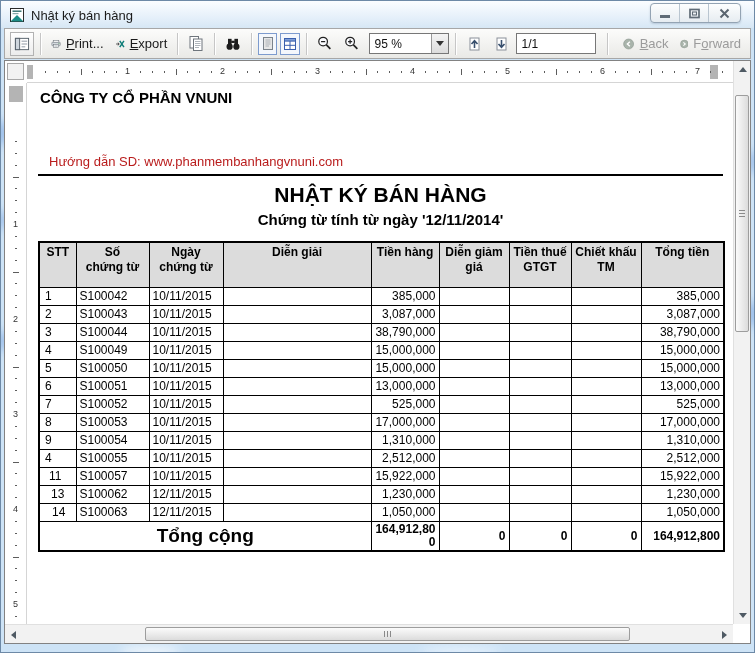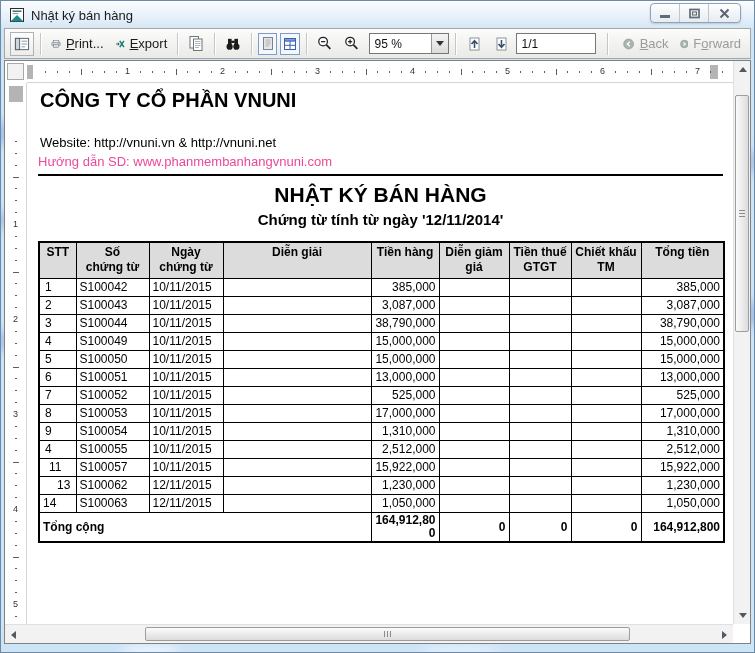--- a/index.html
+++ b/index.html
@@ -70,37 +70,37 @@
   .v-thumb { position:absolute; left:1px; width:14px; top:34px; height:237px; border:1px solid #9d9d9d; border-radius:2px;
     background:linear-gradient(to right,#fbfbfb,#dcdcdc); }
   .v-thumb .grip { position:absolute; left:3px; right:3px; top:50%; margin-top:-4px; }
   .v-thumb .grip i { display:block; height:1px; background:#8a8a8a; margin-bottom:2px; }
   .h-thumb { position:absolute; top:2px; height:14px; left:140px; width:485px; border:1px solid #9d9d9d; border-radius:2px;
     background:linear-gradient(#fbfbfb,#dcdcdc); }
   .h-thumb .grip { position:absolute; top:3px; bottom:3px; left:50%; margin-left:-4px; display:flex; gap:2px; }
   .h-thumb .grip i { display:block; width:1px; background:#8a8a8a; }
 
   
-  .co-line1 { position:absolute; left:13px; top:6px;  font-size:20px; font-weight:bold; color:#000; }
+  .co-line1 { position:absolute; left:13px; top:6px;  font-size:15px; font-weight:bold; color:#000; }
   .co-line2 { position:absolute; left:13px; top:28px; font-size:15px; font-weight:bold; color:#000; }
   .co-line3 { position:absolute; left:13px; top:52px; font-size:13px; color:#000; }
-  .co-line4 { position:absolute; left:11px; top:71px; font-size:13px; color:#ec4899; }
+  .co-line4 { position:absolute; left:22px; top:71px; font-size:13px; color:#b91c1c; }
   .divider  { position:absolute; left:11px; top:91px; width:685px; height:2px; background:#000; }
   .rpt-title    { position:absolute; left:11px; top:100px; width:685px; text-align:center; font-size:21px; font-weight:bold; color:#000; }
   .rpt-subtitle { position:absolute; left:11px; top:128px; width:685px; text-align:center; font-size:15px; font-weight:bold; color:#000; }
 
   table.report { position:absolute; left:11px; top:158px; border-collapse:collapse; table-layout:fixed; border:2px solid #000; }
   table.report th, table.report td { border:1px solid #000; font-size:12px; color:#000; overflow:hidden; white-space:nowrap; }
-  table.report thead th { background:#dcdcdc; font-weight:bold; vertical-align:top; padding-top:2px; height:36px; text-align:center; }
+  table.report thead th { background:#dcdcdc; font-weight:bold; vertical-align:top; padding-top:2px; height:45px; text-align:center; }
   table.report thead .hl { display:block; line-height:15px; }
   table.report tbody td { height:18px; padding:0 3px; }
   table.report td.al { text-align:left; }
   table.report td.ar { text-align:right; }
   table.report tr.total td { height:30px; font-weight:bold; }
-  table.report tr.total .lbl { text-align:left; font-size:12px; }
+  table.report tr.total .lbl { text-align:center; font-size:19px; }
   table.report tr.total .wrap2 div { line-height:13px; text-align:right; }
 </style>
 </head>
 <body>
 
 <div class="blob" style="left:378px; top:4px; width:14px; height:14px; background:#e8a8c8;"></div>
 <div class="blob" style="left:496px; top:5px; width:16px; height:13px; background:#b8bcc2;"></div>
 <div class="blob" style="left:618px; top:4px; width:14px; height:13px; background:#9cc6b4;"></div>
 <div class="blob" style="left:252px; top:4px; width:12px; height:12px; background:#b4c4de;"></div>
 <div class="blob" style="left:-3px; top:120px; width:10px; height:26px; background:#5d8fd8;"></div>
@@ -363,21 +363,20 @@
       <div class="tick" style="left: 8px; top: 473.5px; width: 6px; height: 1px;"></div>
       <div class="tick" style="left: 10px; top: 485.375px; width: 2px; height: 1px;"></div>
       <div class="tick" style="left: 10px; top: 497.25px; width: 2px; height: 1px;"></div>
       <div class="tick" style="left: 10px; top: 509.125px; width: 2px; height: 1px;"></div>
       <span class="rlabel" style="left: 8px; top: 516px;">5</span>
       <div class="tick" style="left: 10px; top: 532.875px; width: 2px; height: 1px;"></div>
     </div>
 
   <div class="page">
     <div class="co-line1">CÔNG TY CỔ PHẦN VNUNI</div>
-    <div class="co-line3">Website: http://vnuni.vn &amp; http://vnuni.net</div>
     <div class="co-line4">Hướng dẫn SD: www.phanmembanhangvnuni.com</div>
     <div class="divider"></div>
     <div class="rpt-title">NHẬT KÝ BÁN HÀNG</div>
     <div class="rpt-subtitle">Chứng từ tính từ ngày '12/11/2014'</div>
     <table class="report" id="report-table">
         <colgroup>
           <col style="width: 37px;">
           <col style="width: 73px;">
           <col style="width: 74px;">
           <col style="width: 148px;">
@@ -543,32 +542,32 @@
             <td class="al">S100057</td>
             <td class="al">10/11/2015</td>
             <td class="al"></td>
             <td class="ar">15,922,000</td>
             <td class="ar"></td>
             <td class="ar"></td>
             <td class="ar"></td>
             <td class="ar">15,922,000</td>
           </tr>
           <tr>
-            <td class="al" style="padding-left: 17px;">13</td>
+            <td class="al" style="padding-left: 11px;">13</td>
             <td class="al">S100062</td>
             <td class="al">12/11/2015</td>
             <td class="al"></td>
             <td class="ar">1,230,000</td>
             <td class="ar"></td>
             <td class="ar"></td>
             <td class="ar"></td>
             <td class="ar">1,230,000</td>
           </tr>
           <tr>
-            <td class="al" style="padding-left: 3px;">14</td>
+            <td class="al" style="padding-left: 12px;">14</td>
             <td class="al">S100063</td>
             <td class="al">12/11/2015</td>
             <td class="al"></td>
             <td class="ar">1,050,000</td>
             <td class="ar"></td>
             <td class="ar"></td>
             <td class="ar"></td>
             <td class="ar">1,050,000</td>
           </tr>
           <tr class="total">

